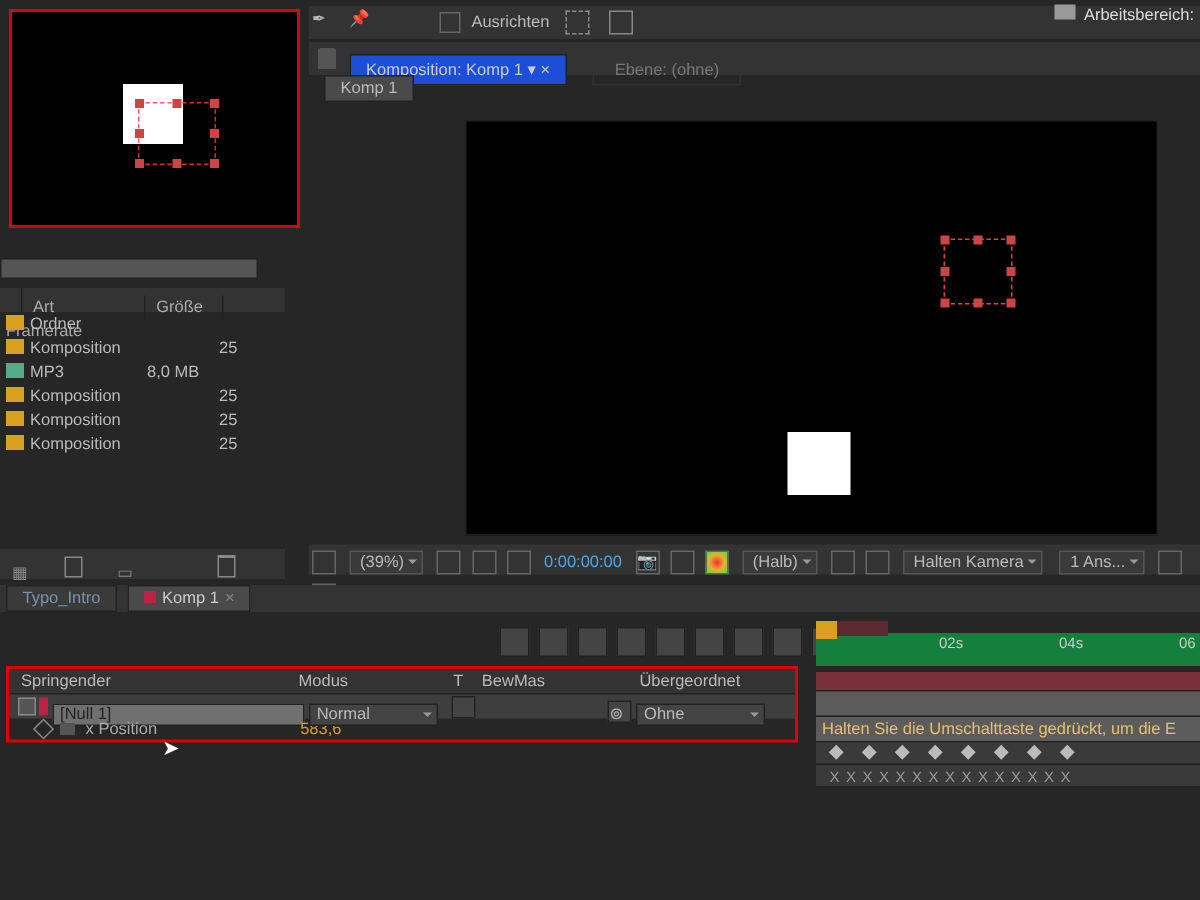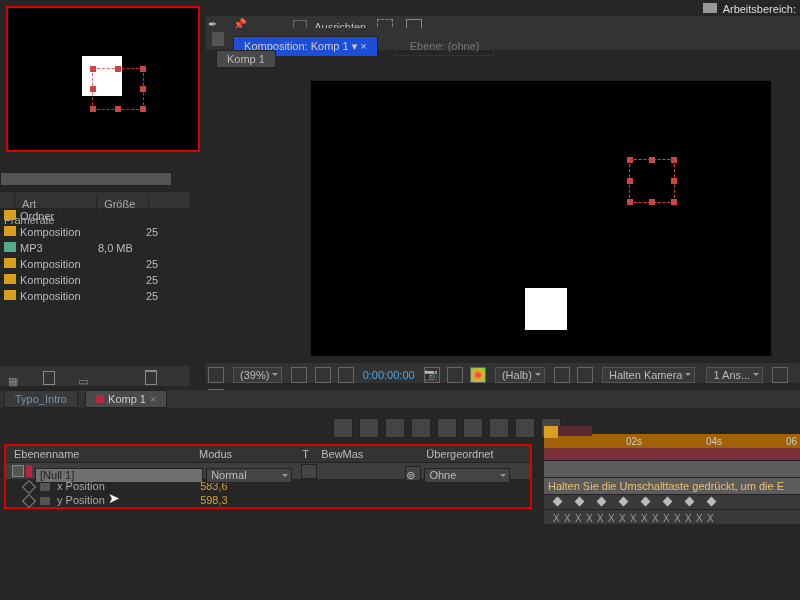--- a/index.html
+++ b/index.html
@@ -1,16 +1,16 @@
 <!DOCTYPE html>
 <html><head>
 <meta charset="utf-8">
 <style>
   html,body{margin:0;padding:0;width:800px;height:600px;background:#262626;font-family:Arial,Helvetica,sans-serif;font-size:11px;color:#bbb;overflow:hidden}
-  .toolbar-top{position:absolute;left:206px;top:16px;right:0;height:22px;background:#333}
+  .toolbar-top{position:absolute;left:206px;top:4px;right:0;height:22px;background:#333}
   .toolbar-top .tool{display:inline-block;width:18px;height:18px;margin:2px;vertical-align:middle}
   .toolbar-top .chk{display:inline-block;width:12px;height:12px;border:1px solid #666;margin:4px 4px 4px 12px;vertical-align:middle}
   .toolbar-top span{vertical-align:middle}
   .toolbar-top .rect-icon{display:inline-block;width:14px;height:14px;border:1px dashed #888;margin:3px 2px 3px 8px;vertical-align:middle}
   .workspace{position:absolute;right:4px;top:3px;color:#ddd}
   .thumb{position:absolute;left:6px;top:6px;width:190px;height:142px;border:2px solid #d00;background:#000}
   .thumb .white-sq{position:absolute;left:74px;top:48px;width:40px;height:40px;background:#fff}
   .thumb .sel{position:absolute;left:84px;top:60px;width:50px;height:40px;border:1px dashed rgba(255,60,60,.8)}
   .thumb .sel .h{position:absolute;width:6px;height:6px;background:#c44}
   .thumb .sel .h.tl{left:-3px;top:-3px}
@@ -78,21 +78,21 @@
   .tl-row .dd{display:inline-block;width:76px;border:1px solid #222;background:#444;height:13px;line-height:13px;padding:0 4px;margin-top:1px;position:relative}
   .tl-row .dd:after{content:'';position:absolute;right:3px;top:5px;border:3px solid transparent;border-top-color:#999}
   .tl-row .gap{display:inline-block;width:6px}
   .tl-row .pbox{display:inline-block;width:14px;height:13px;border:1px solid #222;background:#444;margin-top:1px}
   .tl-prop{height:14px;line-height:14px;padding-left:18px}
   .tl-prop .kf{display:inline-block;width:8px;height:8px;border:1px solid #888;transform:rotate(45deg);margin-right:6px;vertical-align:middle}
   .tl-prop .sw{display:inline-block;width:10px;height:8px;background:#555;vertical-align:middle;margin-right:4px}
   .tl-prop .lab{color:#aaa;display:inline-block;width:140px}
   .tl-prop .val{color:#d9a020}
   .cursor{position:absolute;left:108px;top:490px;color:#fff;font-size:14px;pointer-events:none}
-  .ruler{position:absolute;left:544px;top:434px;right:0;height:22px;background:#a16207}
+  .ruler{position:absolute;left:544px;top:422px;right:0;height:22px;background:#15803d}
   .ruler .t{position:absolute;top:2px;color:#ccc;font-size:10px}
   .ruler .head{position:absolute;left:0;top:-8px;width:14px;height:12px;background:#d9a020}
   .ruler .bar{position:absolute;left:0;top:-8px;height:10px;background:#5a2a30}
   .track-area{position:absolute;left:544px;top:448px;right:0;height:88px}
   .trk{height:16px;border-top:1px solid #222;background:#3a3a3a;position:relative}
   .trk.s{background:#5c5c5c}
   .kfbar{height:14px;background:#3a3a3a;border-top:1px solid #222;position:relative}
   .kf-d{position:absolute;width:7px;height:7px;background:#bbb;transform:rotate(45deg);top:3px}
   .kf-x{position:absolute;width:8px;height:8px;top:3px;color:#999;font-size:10px}
   .hint{position:absolute;left:4px;top:2px;color:#e8c070}
@@ -193,44 +193,39 @@
   <span class="tab ina"><span>Typo_Intro</span></span>
   <span class="tab act"><span style="display:inline-block;width:8px;height:8px;background:#b24;margin-right:4px"></span><span>Komp 1</span><span class="x">×</span></span>
 </div>
 
 <div class="tl-icons">
   <span class="i"></span><span class="i"></span><span class="i"></span><span class="i"></span><span class="i"></span><span class="i"></span><span class="i"></span><span class="i"></span><span class="i"></span>
 </div>
 
 <div class="tl-body">
   <div class="tl-head">
-    <span class="c1">Ebenenname</span>
+    <span class="c1">Springender</span>
     <span class="c2">Modus</span>
     <span class="c3">T</span>
     <span class="c4">BewMas</span>
     <span class="c5">Übergeordnet</span>
   </div>
   <div class="tl-row">
     <span class="e"></span><span class="color"></span>
     <span class="nm sel">[Null 1]</span>
     <span class="dd">Normal</span><span class="gap"></span>
     <span class="pbox"></span>
     <span class="dd" style="width:66px;visibility:hidden"></span><span class="gap"></span>
     <span class="pbox">⊚</span>
     <span class="dd">Ohne</span>
   </div>
   <div class="tl-prop">
     <span class="kf"></span><span class="sw"></span>
     <span class="lab">x Position</span>
     <span class="val">583,6</span>
-  </div>
-  <div class="tl-prop">
-    <span class="kf"></span><span class="sw"></span>
-    <span class="lab">y Position</span>
-    <span class="val">598,3</span>
   </div>
 </div>
 
 <div class="cursor">➤</div>
 
 <div class="ruler">
   <div class="bar" style="left:8px;width:40px"></div>
   <div class="head"></div>
   <span class="t" style="left:82px">02s</span>
   <span class="t" style="left:162px">04s</span>

